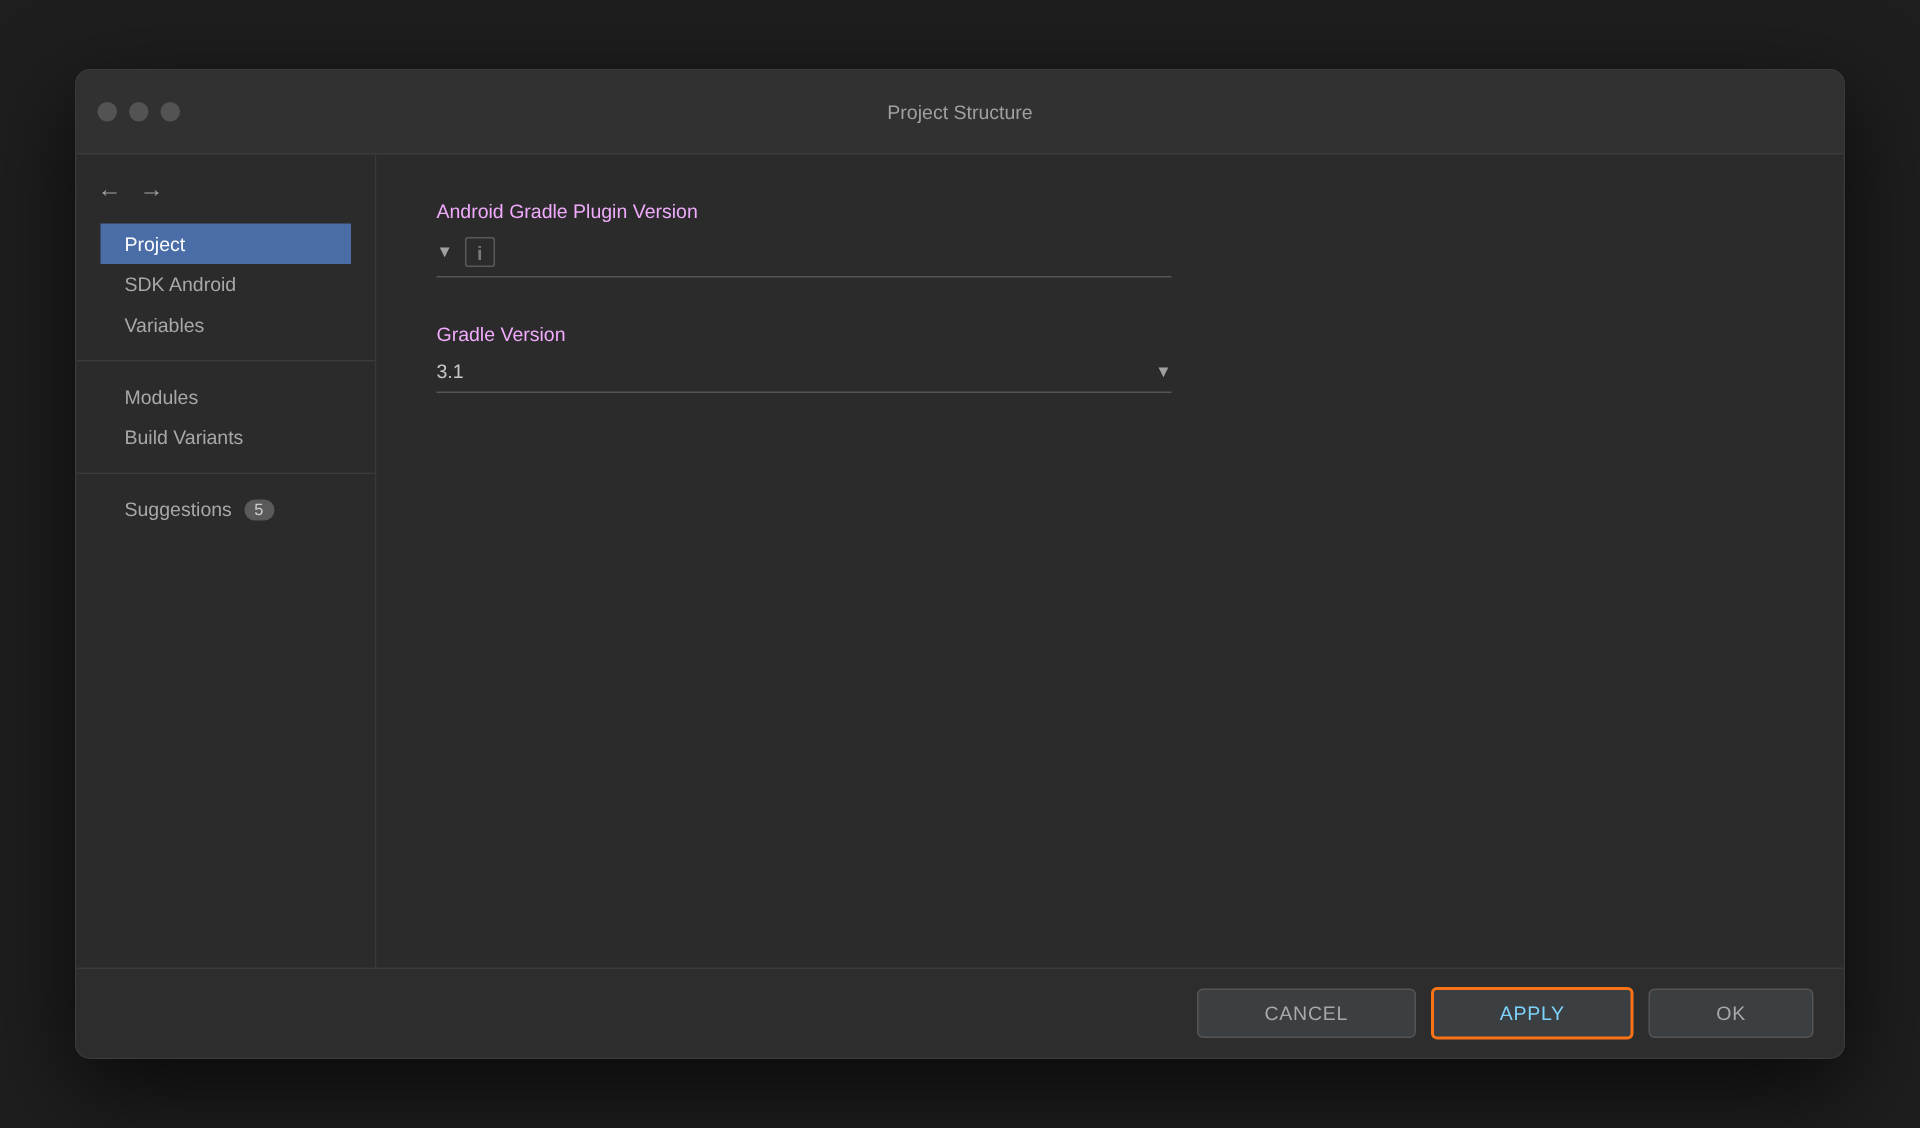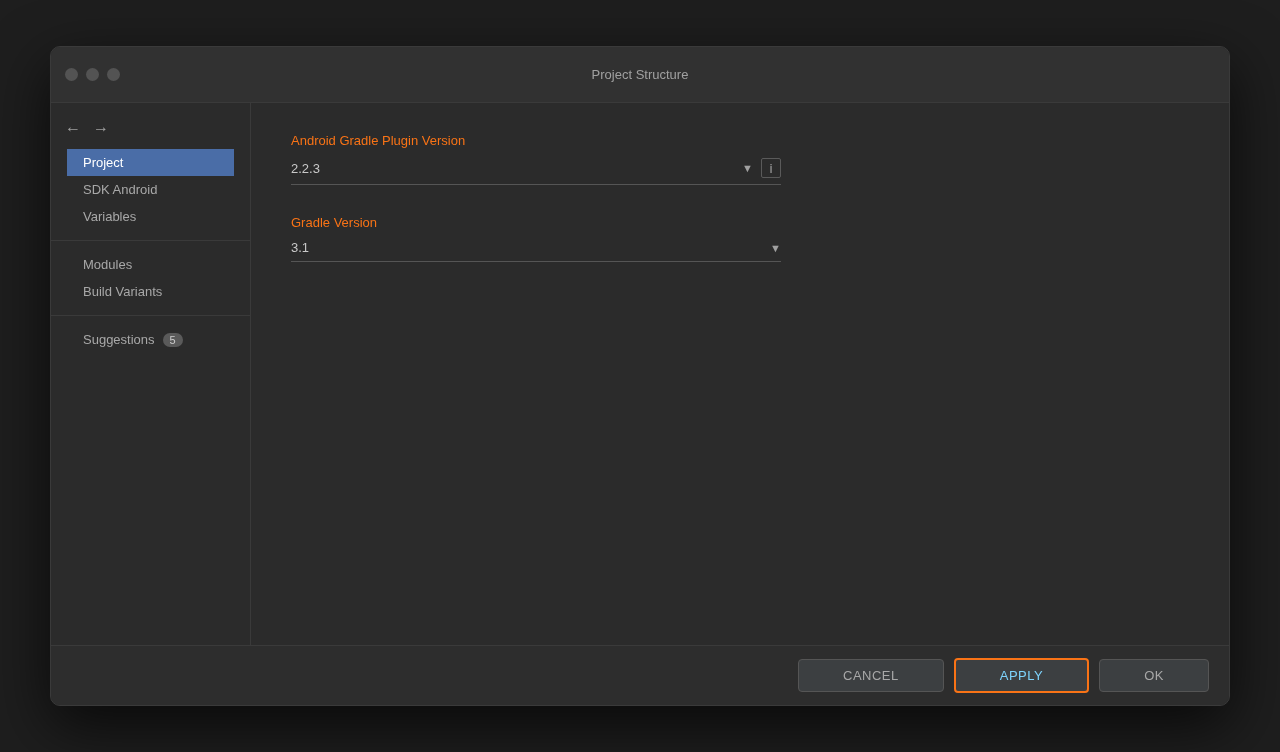--- a/index.html
+++ b/index.html
@@ -138,21 +138,21 @@
       padding: 30px 40px;
       overflow-y: auto;
       background: #2b2b2b;
     }
 
     .field-group {
       margin-bottom: 30px;
     }
 
     .field-label {
-      color: #f97316;
+      color: #f0abfc;
       font-size: 13px;
       margin-bottom: 10px;
       font-weight: 400;
     }
 
     .dropdown-wrapper {
       display: flex;
       align-items: center;
       gap: 8px;
       border-bottom: 1px solid #555;
@@ -291,26 +291,20 @@
           <span class="badge">5</span>
         </div>
       </div>
     </div>
 
     <div class="main-content">
 
       <div class="field-group">
         <div class="field-label">Android Gradle Plugin Version</div>
         <div class="dropdown-wrapper">
-          <select class="dropdown-select">
-            <option value="2.2.3" selected="">2.2.3</option>
-            <option value="3.0.0">3.0.0</option>
-            <option value="3.1.0">3.1.0</option>
-            <option value="3.2.0">3.2.0</option>
-          </select>
           <span class="dropdown-arrow">▼</span>
           <div class="info-icon">i</div>
         </div>
       </div>
 
       <div class="field-group">
         <div class="field-label">Gradle Version</div>
         <div class="dropdown-wrapper">
           <select class="dropdown-select">
             <option value="3.1" selected="">3.1</option>

